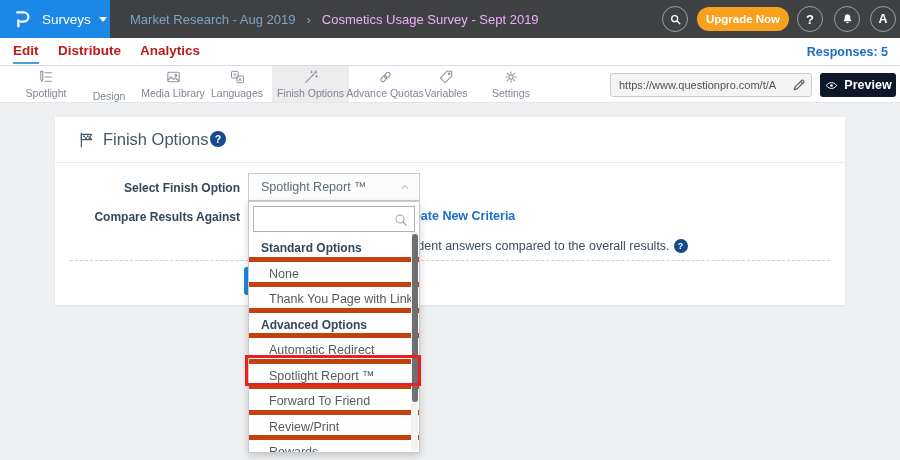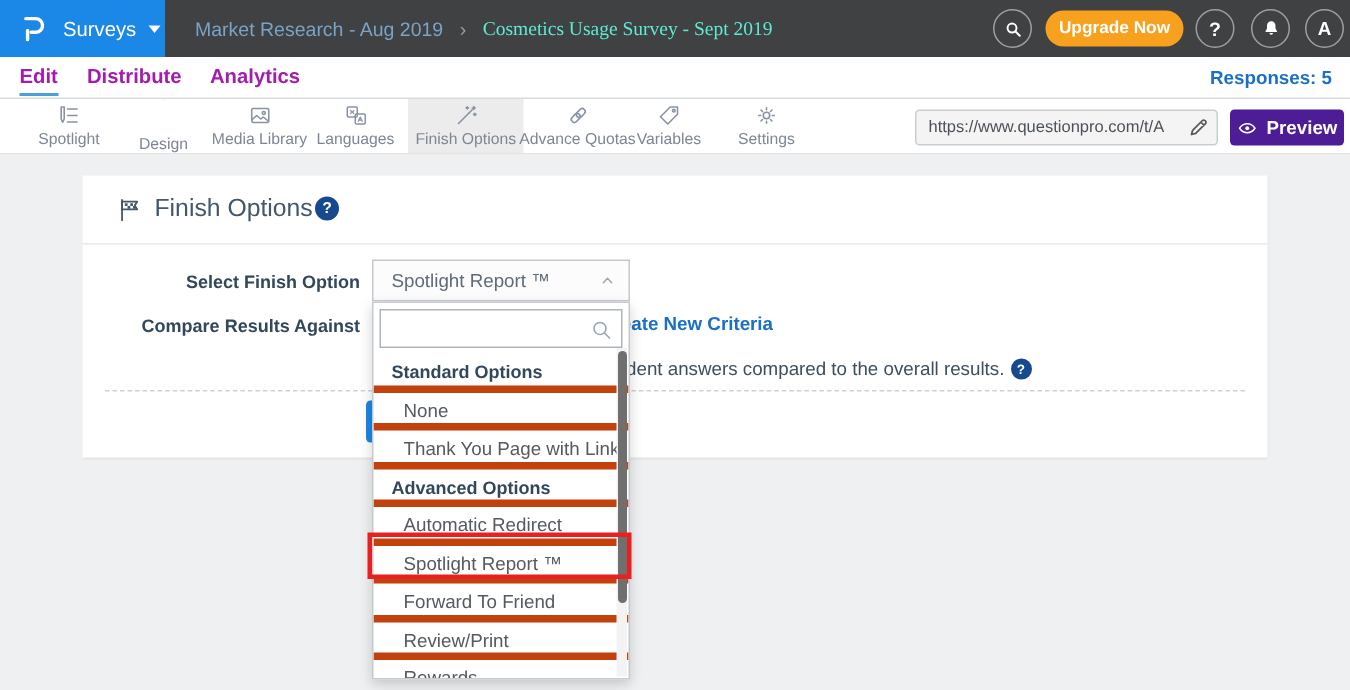--- a/index.html
+++ b/index.html
@@ -8,31 +8,31 @@
 
   
   .topbar { position:absolute; top:0; left:0; width:900px; height:38px; background:#3f4142; }
   .logo-box { position:absolute; left:0; top:0; width:110px; height:38px; background:#1b87e6; display:flex; align-items:center; padding-left:12px; cursor:pointer; }
   .logo-box svg { flex:0 0 auto; }
   .product-label { color:#fff; font-size:13.5px; margin-left:9px; }
   .caret-down { width:0; height:0; border-left:4.5px solid transparent; border-right:4.5px solid transparent; border-top:5px solid #fff; margin-left:8px; }
   .breadcrumb { position:absolute; left:130px; top:0; height:38px; display:flex; align-items:center; font-size:13px; white-space:nowrap; }
   .crumb-1 { color:#7aa3c6; }
   .crumb-sep { color:#989da1; margin:0 11px; font-size:13px; }
-  .crumb-2 { color:#5eead4;font-family:Liberation Serif, serif; }
+  .crumb-2 { color:#f0abfc; }
   .tb-circle { position:absolute; top:6px; width:26px; height:26px; border:1px solid #9aa0a3; border-radius:50%; display:flex; align-items:center; justify-content:center; color:#fff; cursor:pointer; }
   .tb-search { left:662px; }
   .tb-help { left:797px; font-size:13px; font-weight:bold; }
   .tb-bell { left:834px; }
   .tb-avatar { left:870px; font-size:12.5px; font-weight:bold; }
   .upgrade-btn { position:absolute; left:697px; top:7px; width:92px; height:24px; background:#f7a11f; border-radius:13px; color:#fff; font-size:11.5px; font-weight:bold; display:flex; align-items:center; justify-content:center; cursor:pointer; }
 
   
   .tabbar { position:absolute; top:38px; left:0; width:900px; height:28px; background:#fff; border-bottom:1px solid #d9dcde; }
-  .tab { position:absolute; top:0; height:26px; line-height:25px; font-size:13.5px; font-weight:bold; color:#a21caf; cursor:pointer; }
+  .tab { position:absolute; top:0; height:26px; line-height:25px; font-size:13.5px; font-weight:bold; color:#b91c1c; cursor:pointer; }
   .tab.active { border-bottom:2px solid #4aa0d8; }
   .tab-edit { left:13px; }
   .tab-distribute { left:58px; }
   .tab-analytics { left:140px; }
   .tab-integration { left:217px; }
   .responses { position:absolute; right:12px; top:0; height:28px; line-height:28px; font-size:12.5px; font-weight:bold; color:#1a6fc7; }
 
   
   .toolbar { position:absolute; top:66px; left:0; width:900px; height:37px; background:#fff; border-bottom:1px solid #e3e4e5; }
   .tool-item { position:absolute; top:0; height:36px; display:flex; flex-direction:column; align-items:center; justify-content:center; color:#8a93a3; cursor:pointer; padding:0 6px; }
@@ -42,21 +42,21 @@
   .ti-1 { left:84px; width:50px;gap:21px; }
   .ti-2 { left:134px; width:78px;justify-content:center; }
   .ti-3 { left:205px; width:64px; }
   .ti-4 { left:272px; width:77px; }
   .ti-5 { left:340px; width:90px; }
   .ti-6 { left:416px; width:60px; }
   .ti-7 { left:483px; width:56px; }
   .url-box { position:absolute; left:610px; top:7px; width:202px; height:24px; background:#f4f4f4; border:1px solid #c9cdd1; border-radius:3px; }
   .url-box input { position:absolute; left:0; top:0; width:176px; height:22px; border:none; background:transparent; font-family:"Liberation Sans",sans-serif; font-size:11px; color:#4c5158; padding:0 0 0 8px; white-space:nowrap; overflow:hidden; outline:none; }
   .url-edit { position:absolute; right:5px; top:4px; color:#55595e; cursor:pointer; }
-  .preview-btn { position:absolute; left:820px; top:7px; width:76px; height:24px; background:#4c1d95; border-radius:3px; color:#fff; font-size:12.5px; font-weight:bold; display:flex; align-items:center; justify-content:center; cursor:pointer; }
+  .preview-btn { position:absolute; left:820px; top:7px; width:76px; height:24px; background:#0f172a; border-radius:3px; color:#fff; font-size:12.5px; font-weight:bold; display:flex; align-items:center; justify-content:center; cursor:pointer; }
   .preview-btn svg { margin-right:5px; }
 
   
   .card { position:absolute; left:55px; top:117px; width:790px; height:188px; background:#fff; box-shadow:0 1px 2px rgba(0,0,0,.07); }
   .card-head { position:absolute; left:0; top:0; width:100%; height:45px; }
   .flag-icon { position:absolute; left:23px; top:14px; color:#44576b; }
   .card-title { position:absolute; left:48px; top:0; line-height:45px; font-size:16.5px; color:#44576b; white-space:nowrap; }
   .help-dot { display:inline-flex; width:16px; height:16px; background:#17498f; border-radius:50%; color:#fff; font-size:10.5px; font-weight:bold; align-items:center; justify-content:center; vertical-align:1px; cursor:pointer; }
   .head-help { position:absolute; left:155px; top:14px; }
   .card-divider { position:absolute; left:0; top:45px; width:100%; border-top:1px solid #e9eaeb; }

